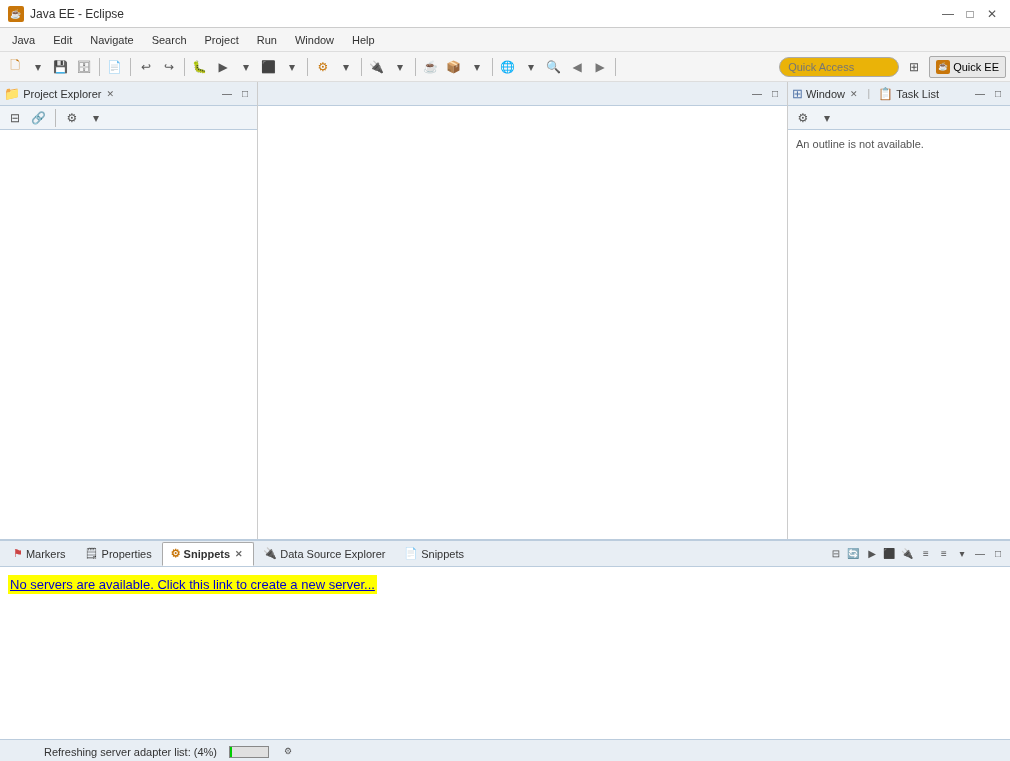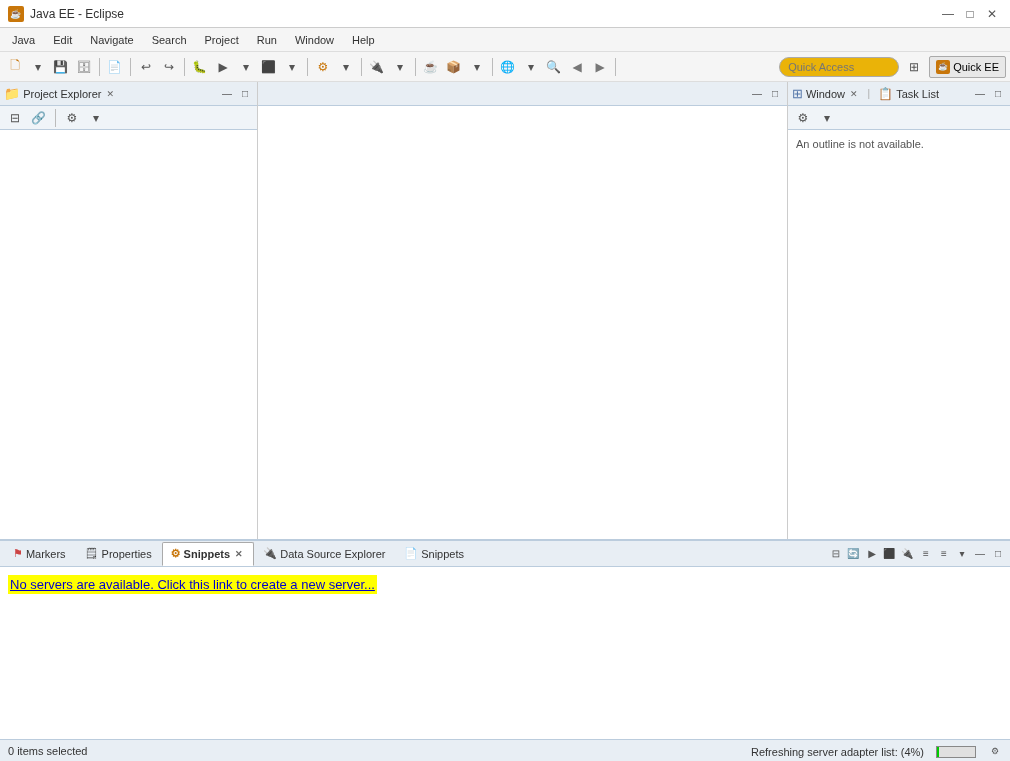--- a/index.html
+++ b/index.html
@@ -520,21 +520,20 @@
         <span class="panel-ctrl-btn">—</span>
         <span class="panel-ctrl-btn">□</span>
       </div>
     </div>
     <div class="bottom-content">
       <a class="server-link" href="#">No servers are available. Click this link to create a new server...</a>
     </div>
   </div>
 
   <div class="status-bar">
-    <span class="status-left">0 items selected</span>
     <div class="status-right">
       <span>Refreshing server adapter list: (4%)</span>
       <div class="progress-bar">
         <div class="progress-fill" style="width: 4%;"></div>
       </div>
       <button class="toolbar-btn" style="width:14px;height:14px;font-size:9px;">⚙</button>
     </div>
   </div>
 </div>
 

